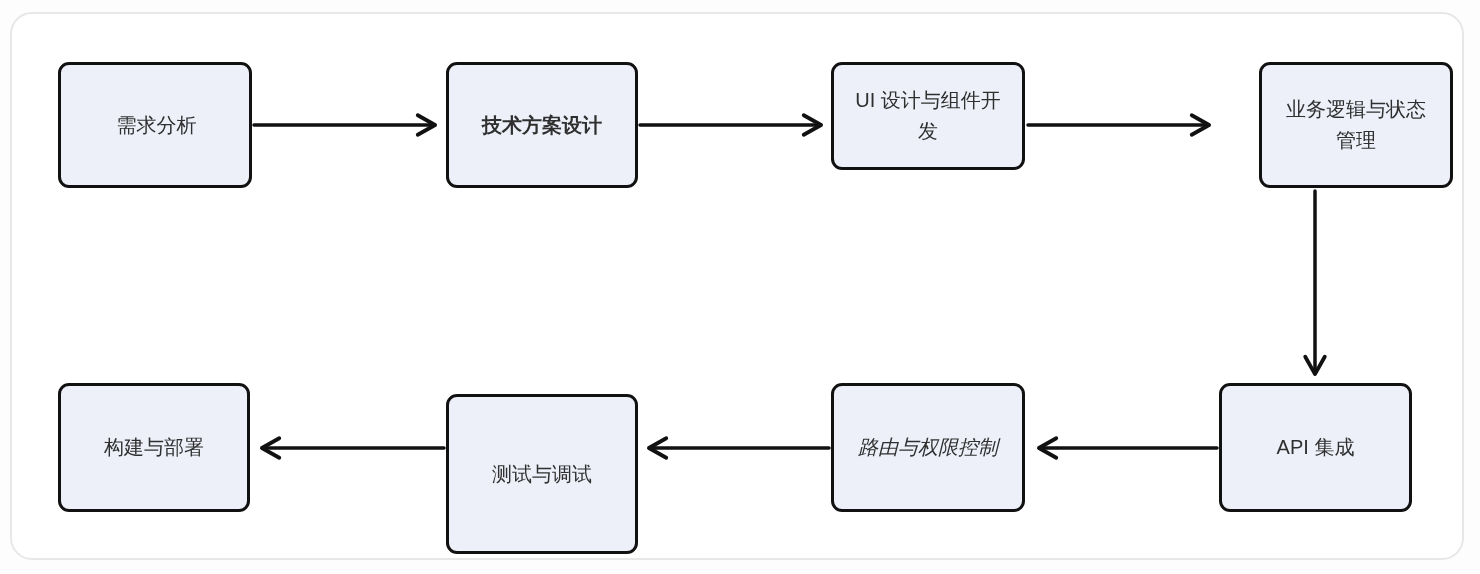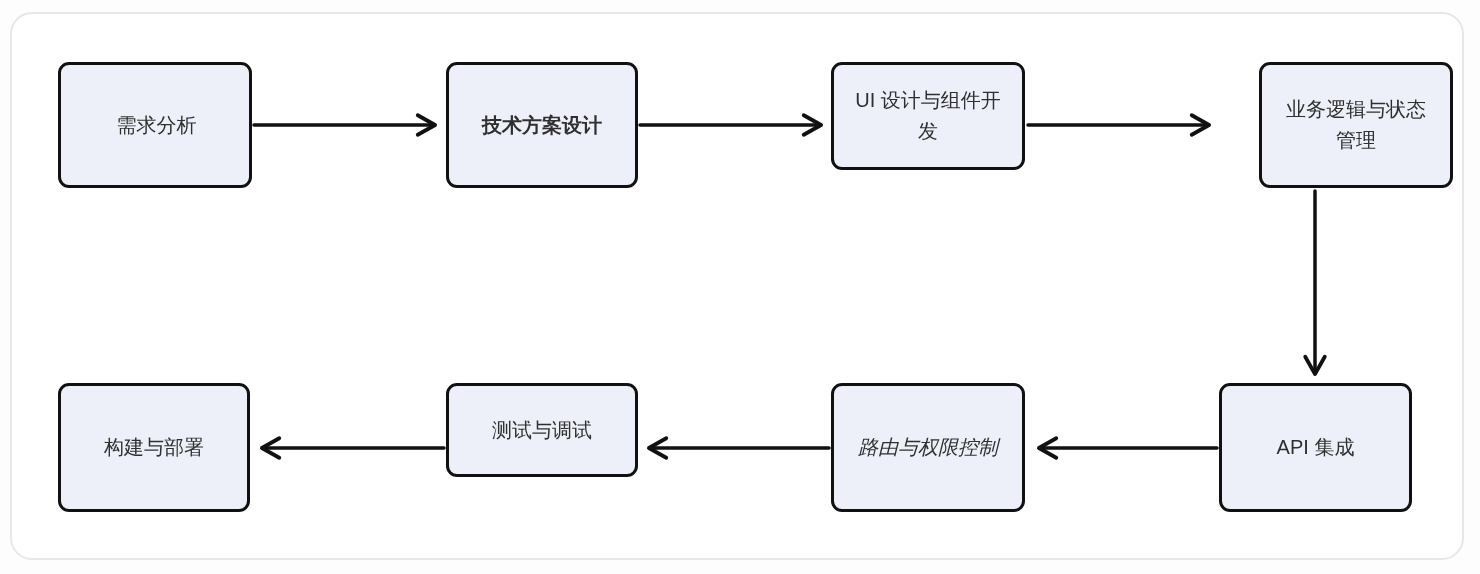--- a/index.html
+++ b/index.html
@@ -36,21 +36,21 @@
     padding: 0 21px;
   }
   
   .n1 { left: 58px;   top: 62px;  width: 194px; height: 126px; padding-left: 24px; }
   .n2 { left: 446px;  top: 62px;  width: 192px; height: 126px; font-weight: bold; }
   .n3 { left: 831px;  top: 62px;  width: 194px; height: 108px; }
   .n4 { left: 1219px; top: 62px;  width: 194px; height: 126px; margin-left: 40px; }
   
   .n5 { left: 1219px; top: 383px; width: 193px; height: 129px; }
   .n6 { left: 831px;  top: 383px; width: 194px; height: 129px; font-style: italic; }
-  .n7 { left: 446px;  top: 383px; width: 192px; height: 94px; }
+  .n7 { left: 446px;  top: 394px; width: 192px; height: 160px; }
   .n8 { left: 58px;   top: 383px; width: 192px; height: 129px; font-family: Liberation Serif, serif; }
   .edges {
     position: absolute;
     left: 0; top: 0;
     width: 1480px; height: 574px;
     pointer-events: none;
   }
   .edges path, .edges line {
     stroke: #111111;
     stroke-width: 3.5;

